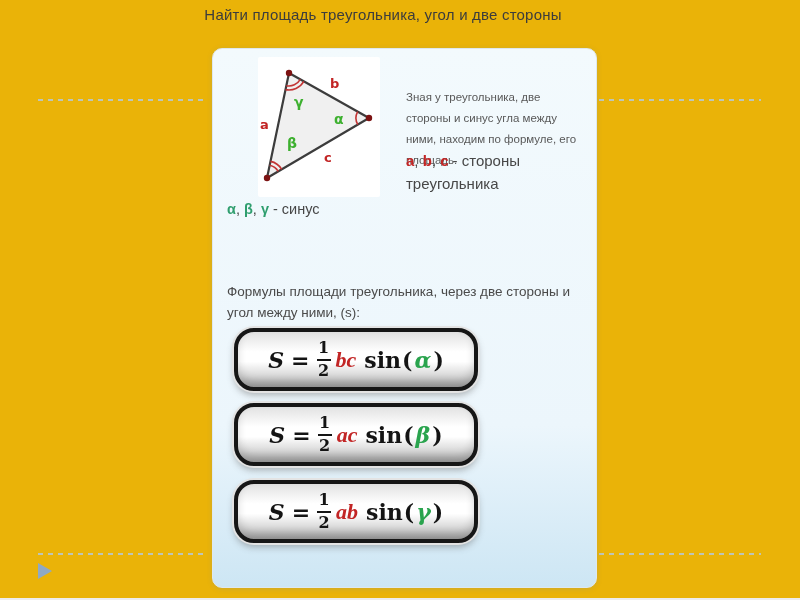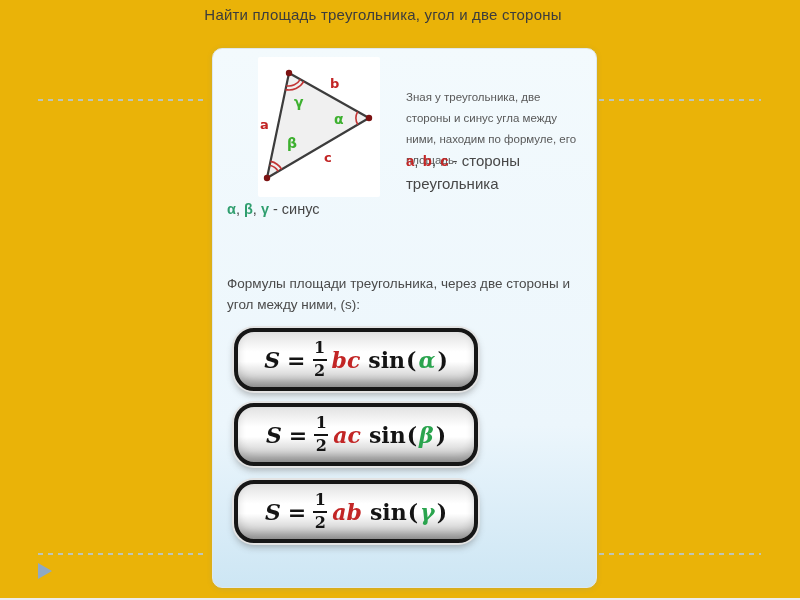--- a/index.html
+++ b/index.html
@@ -80,21 +80,21 @@
     position: absolute;
     left: 14px; top: 152px;
     font-size: 14.5px;
     color: #474747;
   }
   .legend-letter-red { color: var(--side_red, #c22525); font-weight: bold; }
   .legend-letter-green { color: var(--legend_green, #2f9e6e); font-weight: bold; }
   .legend-suffix { margin-left: 4px; }
   .formulas-caption {
     position: absolute;
-    left: 14px; top: 224px; width: 358px;
+    left: 14px; top: 232px; width: 358px;
     font-size: 13.5px; line-height: 21px;
     color: #4a4a4a;
   }
   .formula-btn {
     position: absolute;
     left: 21px;
     width: 244px; height: 63px;
     border-radius: 20px;
     border: 4px solid #161616;
     background: linear-gradient(180deg, #e2e2e2 0%, #ffffff 36%, #ffffff 54%, #d8d8d8 80%, #a9a9a9 100%);
@@ -109,21 +109,21 @@
     display: flex; align-items: center;
     font-family: "DejaVu Serif", serif;
     font-size: 22px; font-weight: bold; color: #141414;
     line-height: 1;
   }
   .math .m-lhs { font-style: italic; margin-right: 7px; }
   .math .m-eq { margin-right: 7px; font-weight: bold; }
   .math .m-frac { display: flex; flex-direction: column; align-items: center; margin-right: 5px; }
   .math .m-num, .math .m-den { font-size: 16px; font-weight: bold; line-height: 1.05; }
   .math .m-bar { width: 14px; height: 2px; background: #141414; margin: 2px 0; }
-  .math .m-sides { font-style: italic; color: var(--side_red, #c22525); margin-right: 8px; }
+  .math .m-sides { font-style: italic; color: var(--side_red, #c22525); margin-right: 8px; font-family: Liberation Serif, serif; }
   .math .m-func { margin-right: 1px; }
   .math .m-angle { font-style: italic; color: var(--angle_green, #2aa44e); margin: 0 2px; }
 </style>
 </head>
 <body>
 
 <div class="slide">
 
   <div class="slide-title">Найти площадь треугольника, угол и две стороны</div>
 

